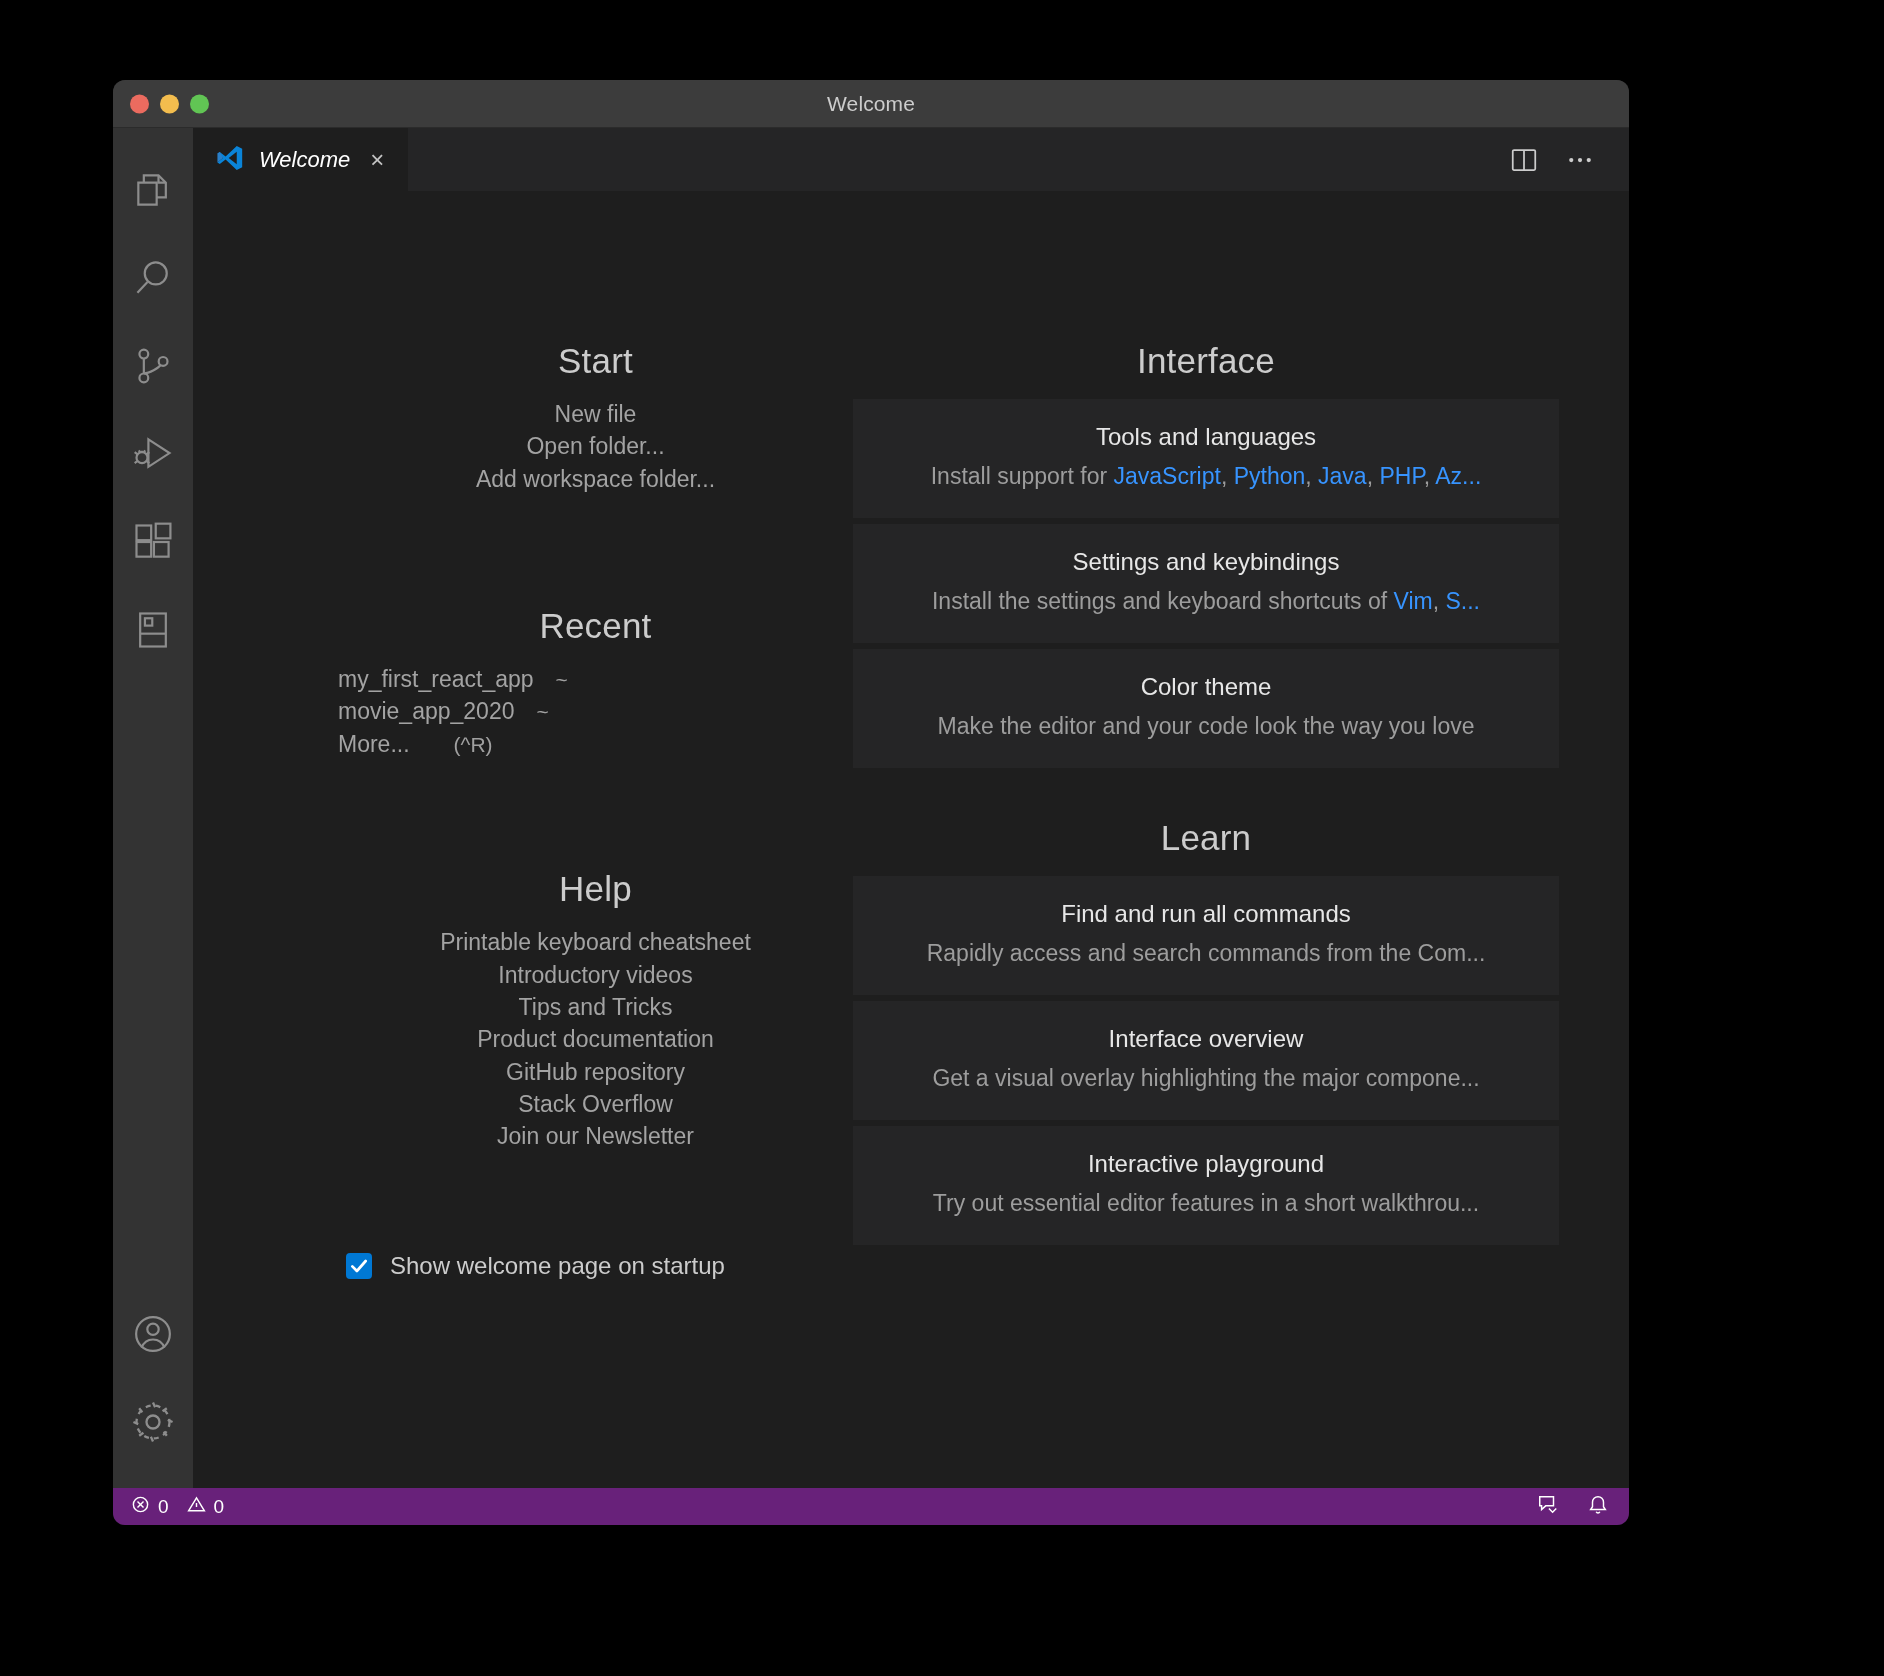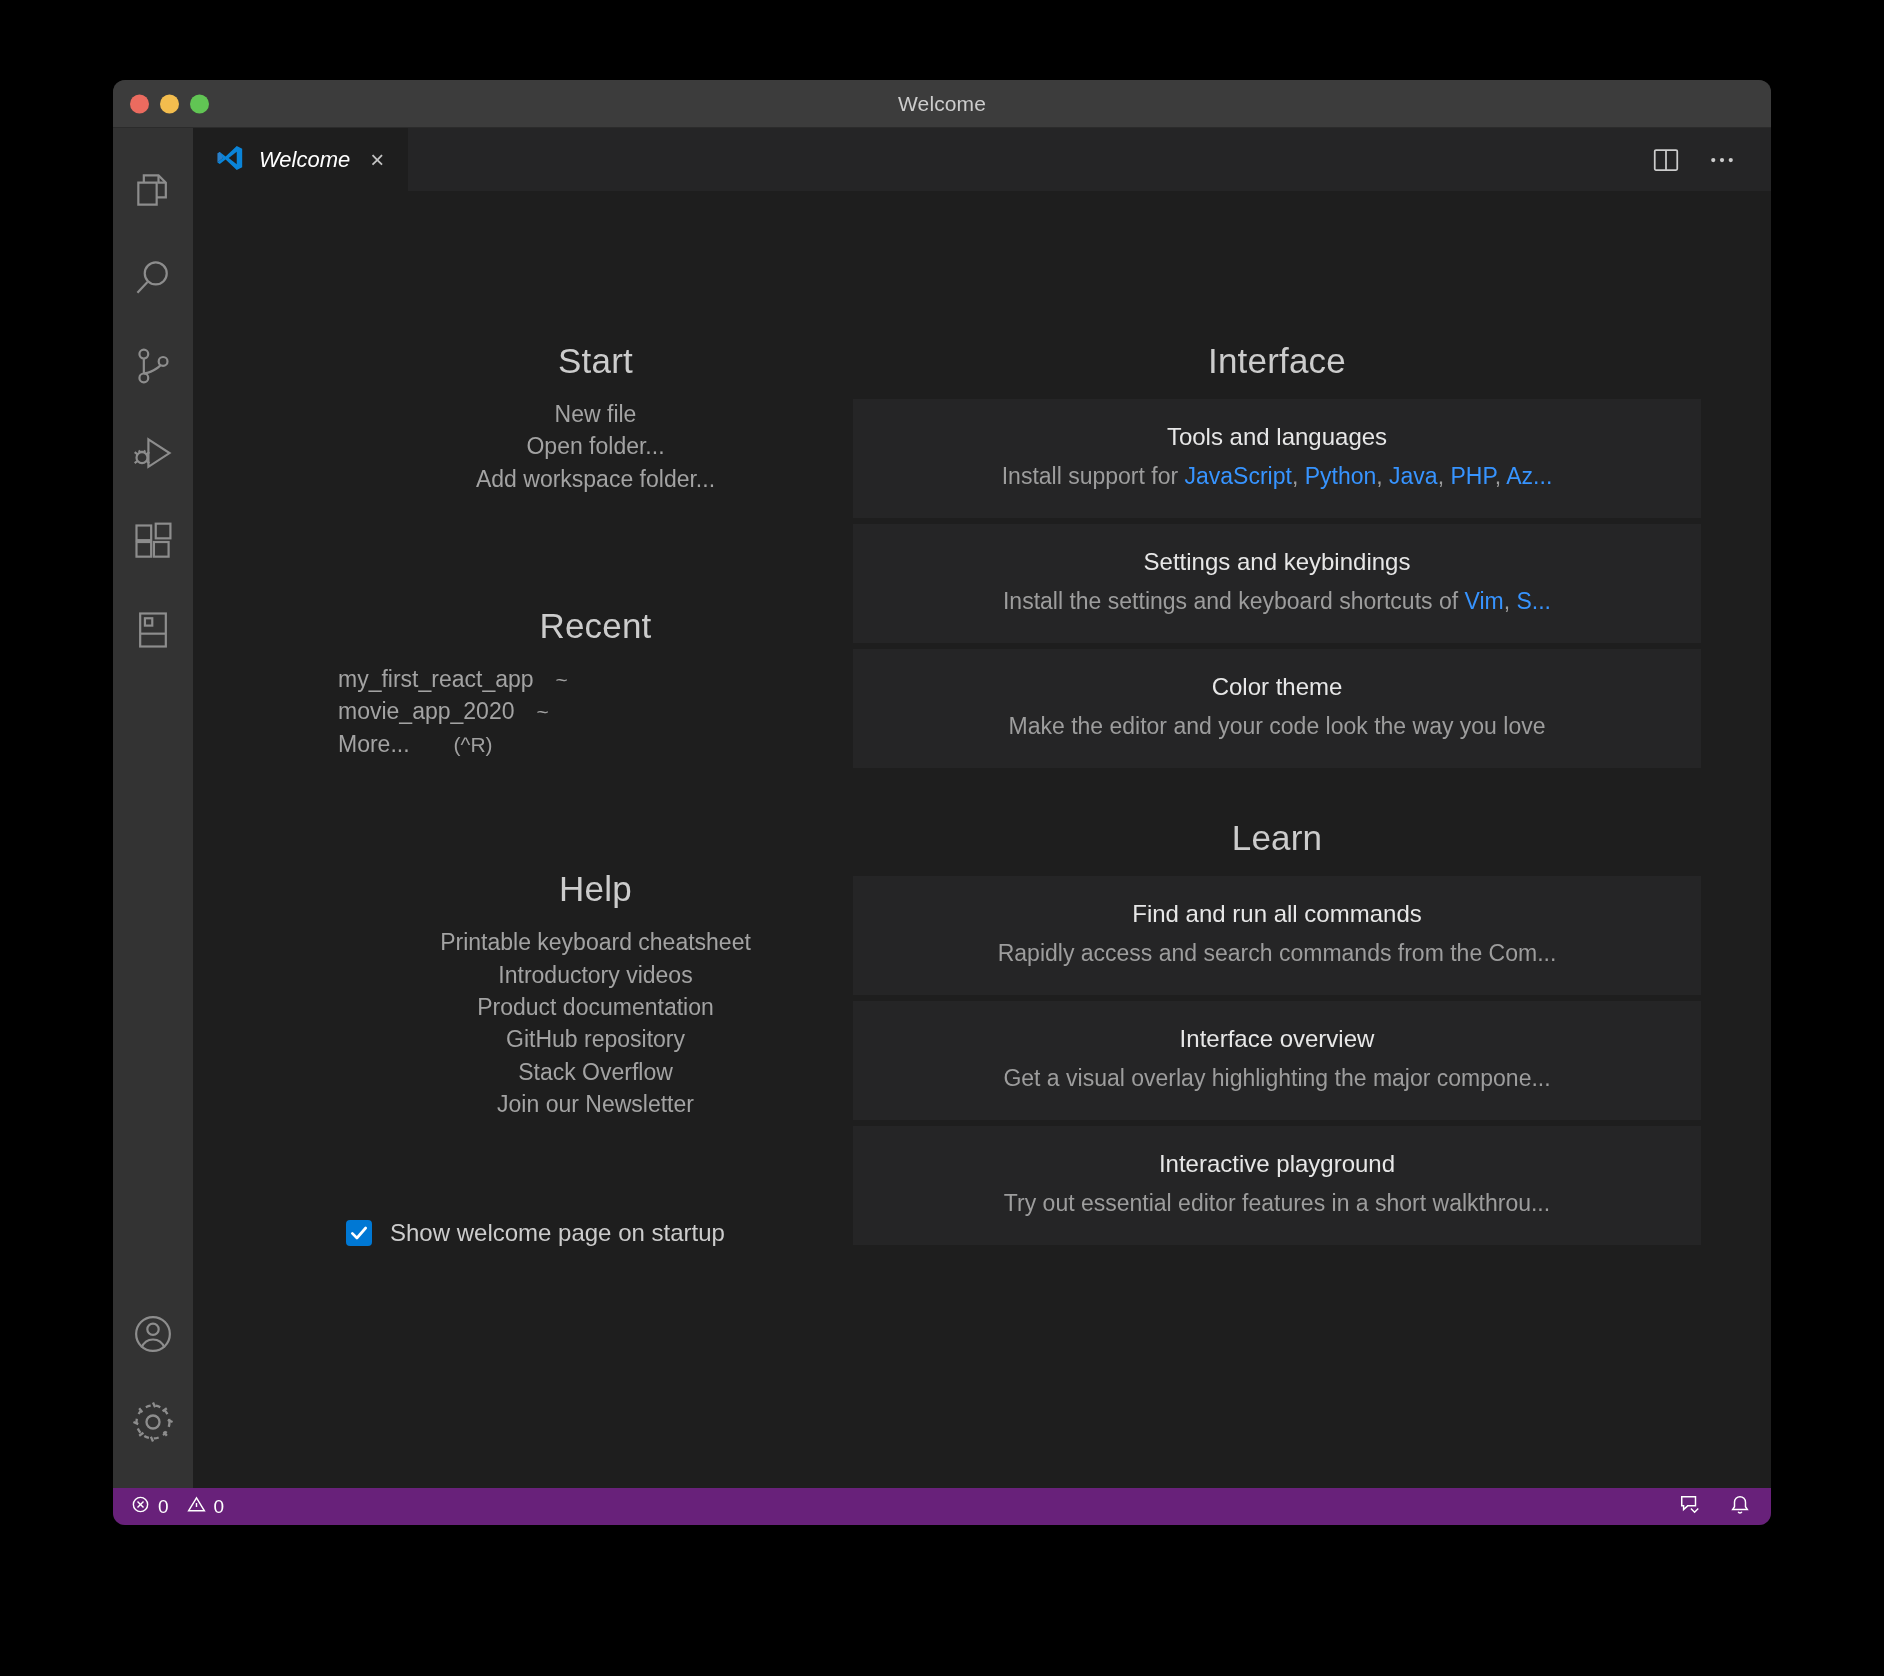--- a/index.html
+++ b/index.html
@@ -12,21 +12,21 @@
   }
   body {
     font-family: "Liberation Sans", sans-serif;
     -webkit-font-smoothing: antialiased;
   }
 
   #window {
     position: absolute;
     left: 113px;
     top: 80px;
-    width: 1658px;
+    width: 1516px;
     height: 1445px;
     background: #1e1e1e;
     border-radius: 12px;
     box-shadow: 0 12px 48px rgba(0,0,0,0.7);
     overflow: hidden;
     display: flex;
     flex-direction: column;
   }
 
   
@@ -433,20 +433,21 @@
             </div>
           </div>
 
           <div class="block-gap-recent"></div>
 
           <div>
             <div class="section-title">Help</div>
             <div class="list">
               <span class="link">Printable keyboard cheatsheet</span>
               <span class="link">Introductory videos</span>
+              <span class="link">Tips and Tricks</span>
               <span class="link">Product documentation</span>
               <span class="link">GitHub repository</span>
               <span class="link">Stack Overflow</span>
               <span class="link">Join our Newsletter</span>
             </div>
           </div>
 
           <div class="startup-row">
             <span class="checkbox">
               <svg width="20" height="20" viewBox="0 0 24 24" fill="none" stroke="#ffffff" stroke-width="3.2" stroke-linecap="round" stroke-linejoin="round">

